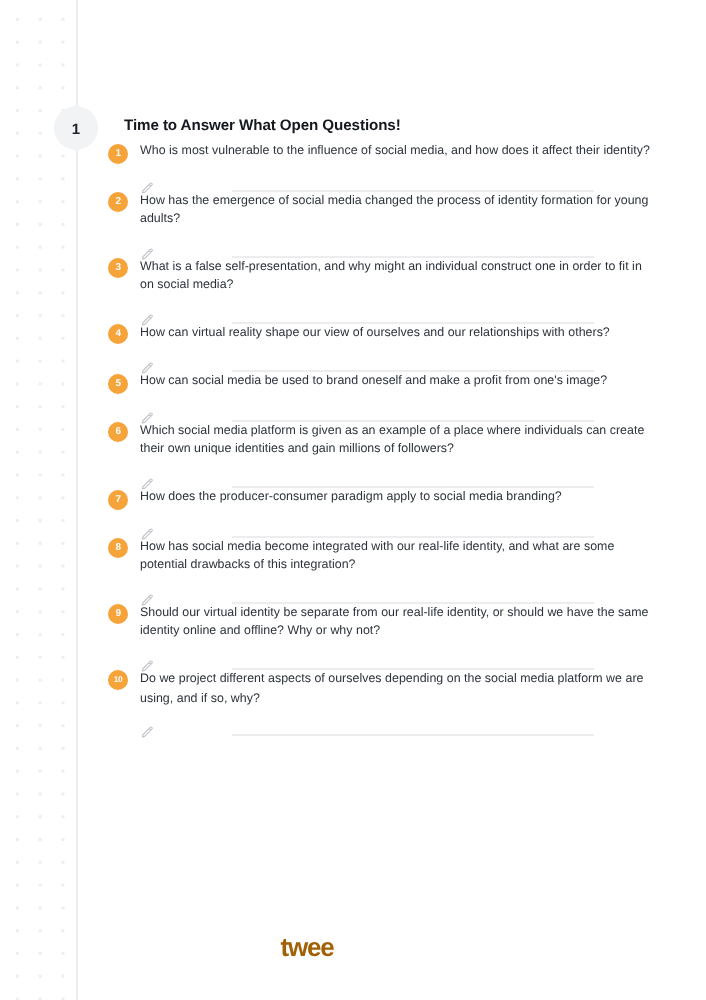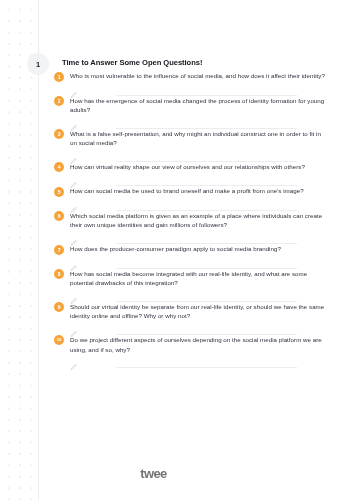--- a/index.html
+++ b/index.html
@@ -147,36 +147,36 @@
 
   
   #footer-logo {
     position: absolute;
     left: 0;
     top: 466px;
     width: 307px;
     text-align: center;
     font-size: 13px;
     font-weight: bold;
-    color: #737373;
+    color: #a16207;
     letter-spacing: -0.6px;
   }
 </style>
 </head>
 <body>
 
 <div id="left-margin"></div>
 <div id="margin-rule"></div>
 
 <div id="page">
 
 
   <div id="section-1">
     <div class="section-badge">1</div>
-    <div class="section-heading">Time to Answer Some Open Questions!</div>
+    <div class="section-heading">Time to Answer What Open Questions!</div>
   </div>
 
   <div id="questions">
       <div class="q-item">
         <div class="q-row">
           <div class="q-badge">1</div>
           <div class="q-text">Who is most vulnerable to the influence of social media, and how does it affect their identity?</div>
         </div>
         <div class="q-answer">
           <span class="pencil-icon"><svg viewBox="0 0 16 16" xmlns="http://www.w3.org/2000/svg">

